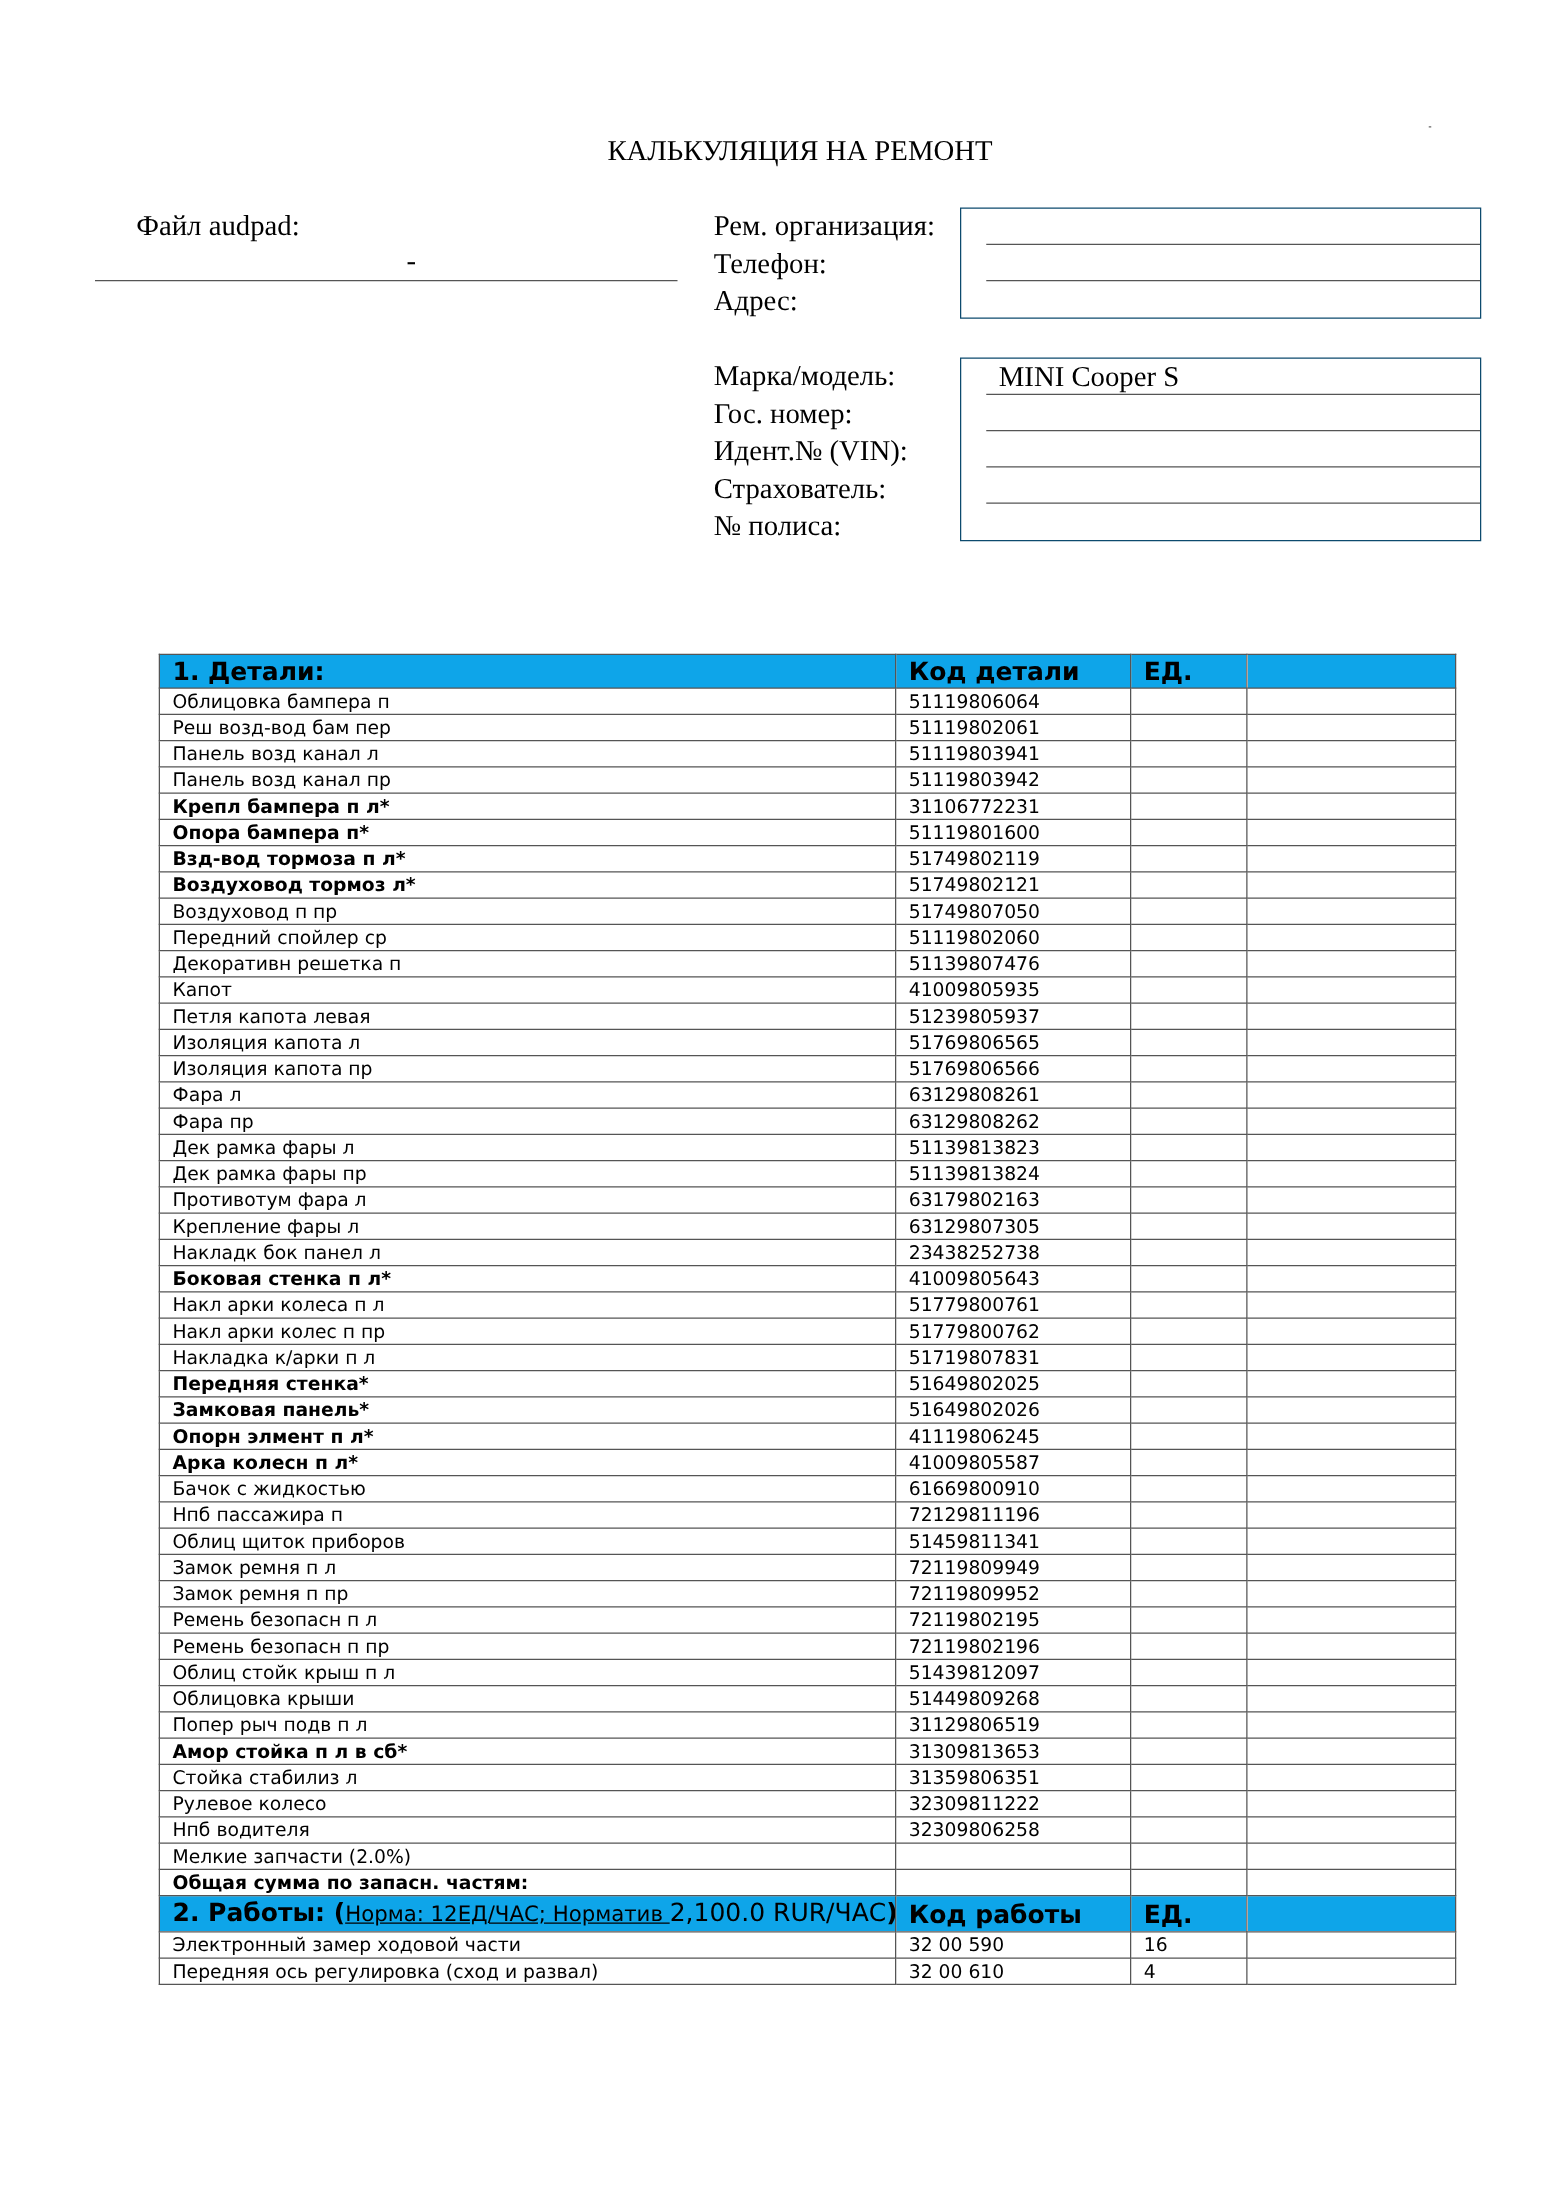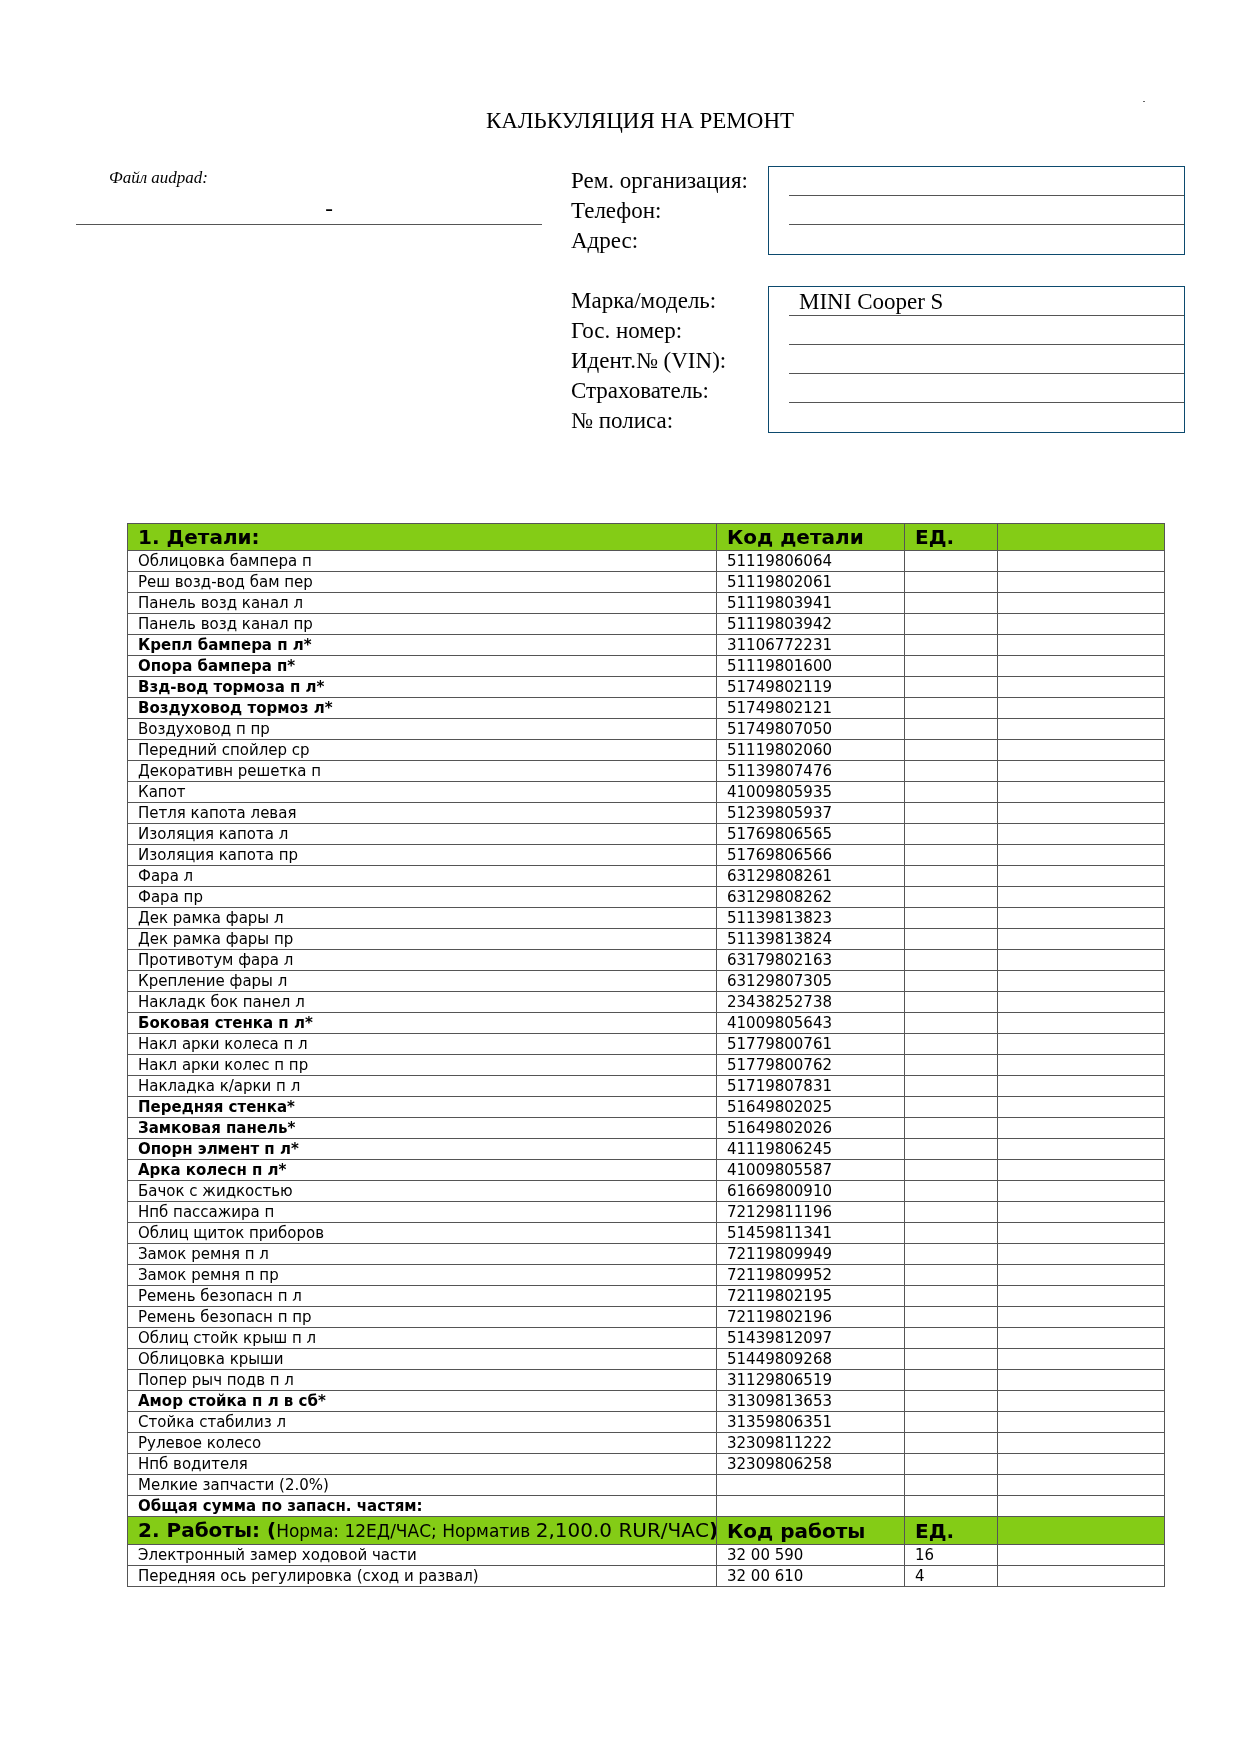--- a/index.html
+++ b/index.html
@@ -3,34 +3,34 @@
 <meta charset="utf-8">
 <style>
   html, body { margin: 0; padding: 0; background: #ffffff; }
   body { width: 1240px; height: 1755px; position: relative; overflow: hidden; color: #000; }
   .serif { font-family: "Liberation Serif", "DejaVu Serif", serif; padding-left: 20px; }
   .sans { font-family: "DejaVu Sans", "Liberation Sans", sans-serif; }
 
   .title { position: absolute; left: 0; width: 1240px; top: 108px; text-align: center; font-size: 23px; }
   .dot { position: absolute; left: 1143px; top: 101px; width: 2px; height: 1px; background: #666; }
 
-  .file-label { position: absolute; left: 89px; top: 168px; font-size: 17px; font-style: italic; }
+  .file-label { position: absolute; left: 89px; top: 168px; font-size: 23px; }
   .file-value { position: absolute; left: 76px; top: 196px; width: 466px; text-align: center; font-size: 23px; }
   .file-line { position: absolute; left: 76px; top: 224px; width: 466px; height: 1px; background: #555; }
 
   .label-col { position: absolute; left: 551px; font-size: 23px; line-height: 30px; }
   .box-col { position: absolute; left: 768px; width: 395px; border: 1px solid #0c4a6e; }
   .box-col .cell { height: 29px; border-bottom: 1px solid #555; font-size: 23px; line-height: 29px; padding-left: 10px; box-sizing: border-box; }
   .box-col .cell:last-child { border-bottom: none; }
 
   table.calc { position: absolute; left: 127px; top: 523px; width: 1037px; border-collapse: collapse; table-layout: fixed; }
   table.calc td { border: 1px solid #555; padding: 0 0 0 10px; height: 20px; font-size: 15px; line-height: 19px; white-space: nowrap; overflow: hidden; }
-  table.calc tr.hdr td { background: #84cc16; font-weight: bold; font-size: 20px; height: 26px; line-height: 26px; }
+  table.calc tr.hdr td { background: #0ea5e9; font-weight: bold; font-size: 20px; height: 26px; line-height: 26px; }
   table.calc tr.bold td.name { font-weight: bold; margin-top: 36px; }
-  .hdr-light { font-weight: normal; font-size: 17px; }
+  .hdr-light { font-weight: normal; font-size: 17px; text-decoration: underline; }
 </style>
 </head>
 <body>
 
 <div class="dot"></div>
 
 <div class="title serif">КАЛЬКУЛЯЦИЯ НА РЕМОНТ</div>
 
 <div class="file-label serif">Файл audpad:</div>
 <div class="file-value serif">-</div>

